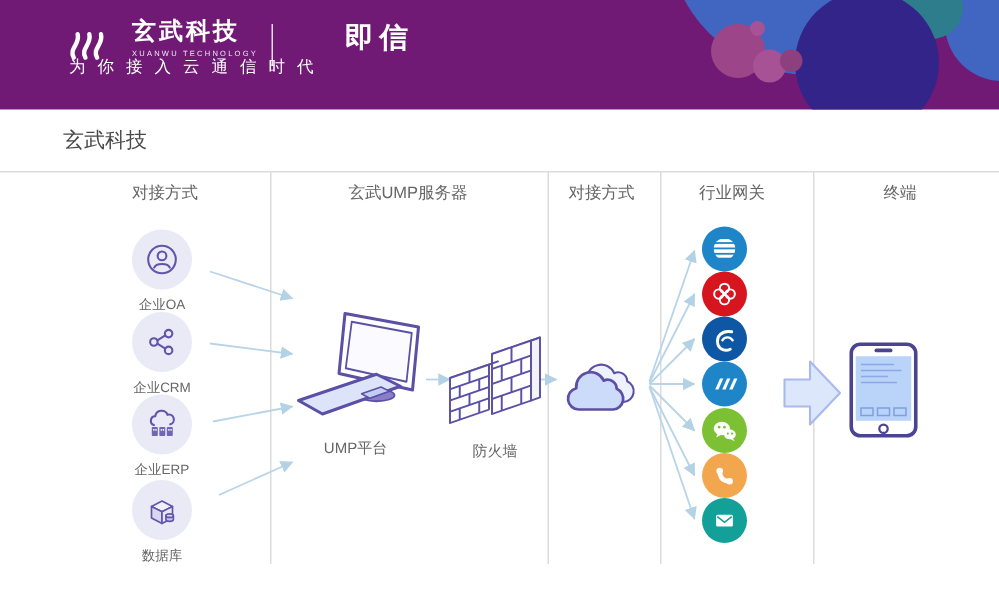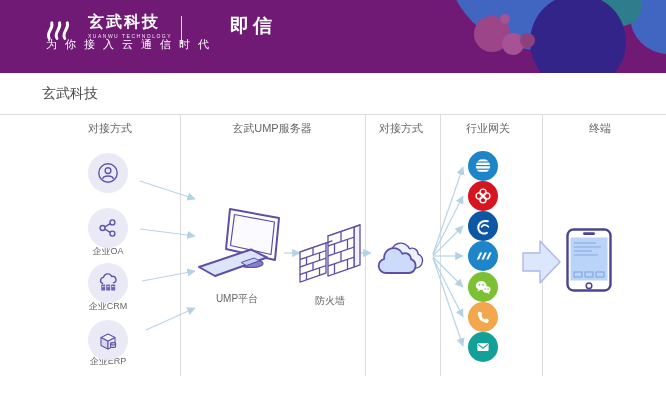--- a/index.html
+++ b/index.html
@@ -17,21 +17,21 @@
   .tagline{position:absolute;left:46px;top:37px;font-size:11px;color:#fff;letter-spacing:8px;z-index:3;}
   
   .page-title{position:absolute;left:42px;top:85px;font-size:14px;color:#4a4a4a;}
   .hline{position:absolute;left:0;top:114px;width:666px;height:1px;background:#dcdcdc;}
   .vline{position:absolute;top:114px;width:1px;height:262px;background:#dcdcdc;}
   .col-header{position:absolute;top:121px;width:120px;font-size:11px;color:#666;text-align:center;}
   
   .app-item{position:absolute;width:40px;z-index:2;}
   .app-circle{width:40px;height:40px;border-radius:50%;background:#eae9f6;
               display:flex;align-items:center;justify-content:center;}
-  .app-item .node-label{position:absolute;left:-15px;top:44px;width:70px;margin-top:48px;}
+  .app-item .node-label{position:absolute;left:-15px;top:44px;width:70px;}
   .node-label{text-align:center;font-size:9px;color:#666;}
   .big-label{position:absolute;text-align:center;font-size:10px;color:#666;z-index:2;}
   .gw-circle{position:absolute;left:468px;width:30px;height:30px;border-radius:50%;
              display:flex;align-items:center;justify-content:center;z-index:2;}
   .abs{position:absolute;z-index:2;}
   #wires{position:absolute;left:0;top:0;z-index:1;pointer-events:none;}
 </style>
 </head>
 <body>
 

